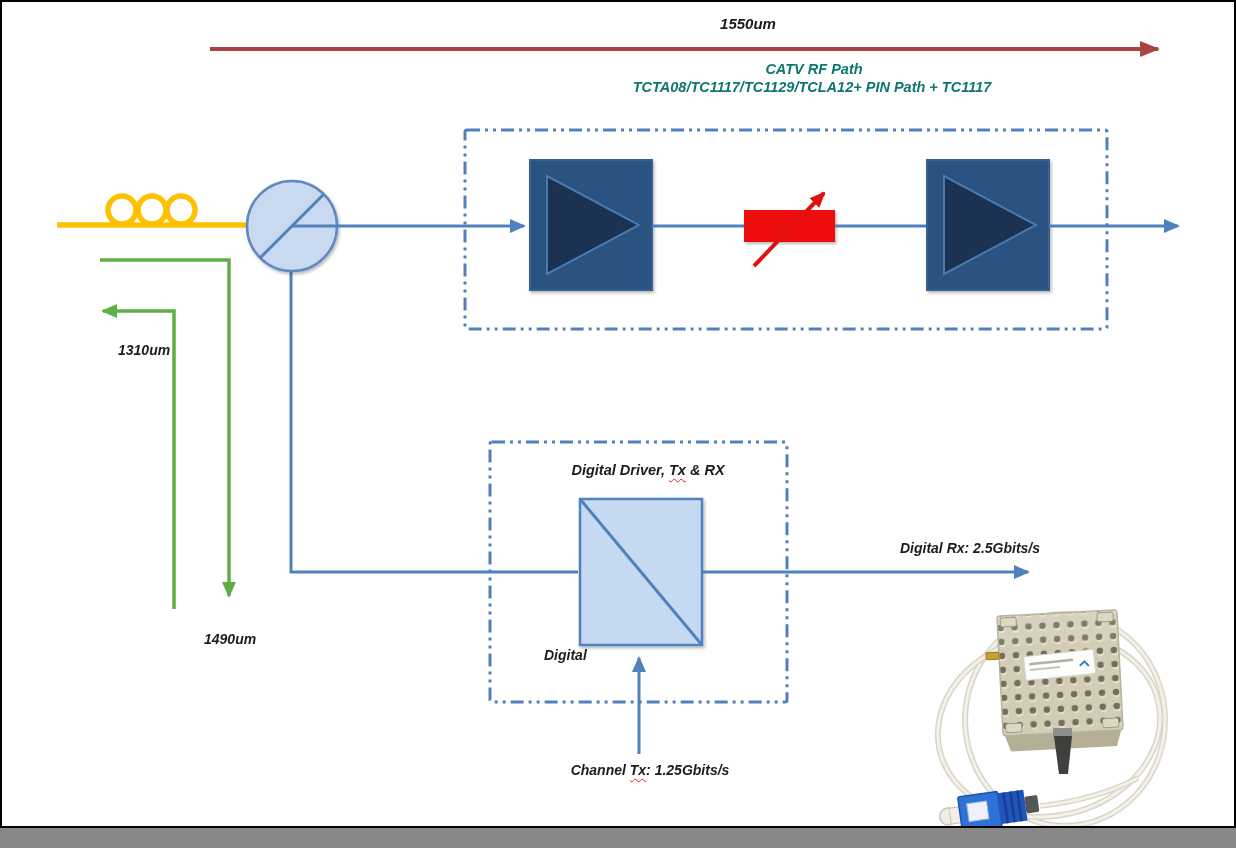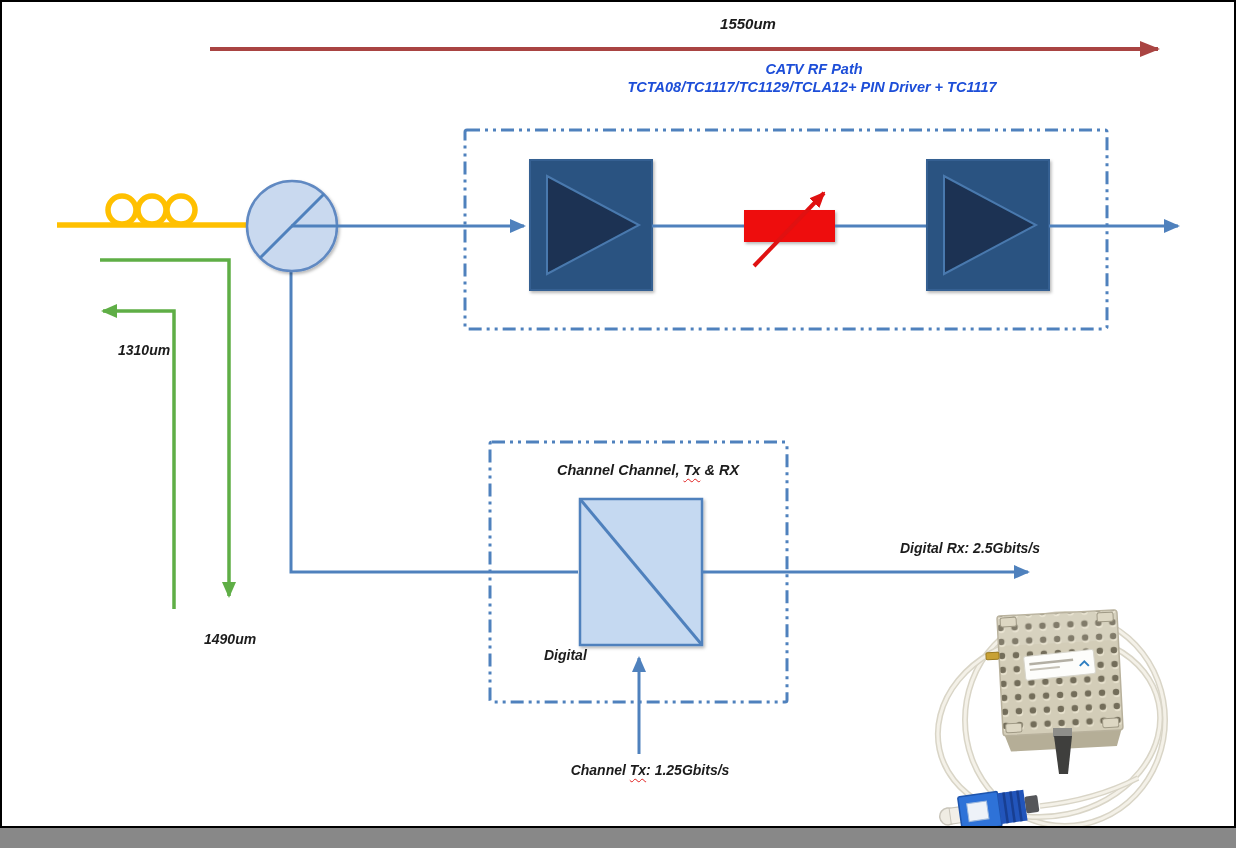--- a/index.html
+++ b/index.html
@@ -16,21 +16,21 @@
   .lbl{
     position:absolute;
     font-style:italic;
     font-weight:700;
     font-size:14px;
     color:#1c1c1c;
     white-space:nowrap;
     line-height:1.15;
   }
   .ctr{transform:translateX(-50%);}
-  .red{color:#1d4ed8;}
+  .red{color:#0f766e;}
   .sz15{font-size:15px;}
   .sz145{font-size:14.5px;}
   .wavy{
     text-decoration-line:underline;
     text-decoration-style:wavy;
     text-decoration-color:#e02020;
     text-decoration-thickness:1px;
     text-underline-offset:3px;
   }
 </style>
@@ -164,28 +164,28 @@
       </g>
       <path d="M1038,804 C1075,800 1105,792 1136,776" fill="none" stroke="#d9d5c7" stroke-width="5.5"></path>
       <path d="M1038,804 C1075,800 1105,792 1136,776" fill="none" stroke="#f4f1e8" stroke-width="3"></path>
     </g>
   </svg>
 
   <div class="lbl ctr sz15" style="left:746px;top:13px;">1550um</div>
 
   <div class="lbl ctr red sz145" style="left:812px;top:59px;">CATV RF Path</div>
 
-  <div class="lbl ctr red sz145" style="left:810px;top:77px;">TCTA08/TC1117/TC1129/TCLA12+ PIN Driver + TC1117</div>
+  <div class="lbl ctr red sz145" style="left:810px;top:77px;">TCTA08/TC1117/TC1129/TCLA12+ PIN Path + TC1117</div>
 
   <div class="lbl" style="left:91px;top:340px;margin-left:25px;">1310um</div>
 
   <div class="lbl" style="left:202px;top:629px;">1490um</div>
 
   <div class="lbl ctr sz145" style="left:646px;top:460px;">
-    <span>Channel Channel, </span><span class="wavy">Tx</span><span> &amp; RX</span>
+    <span>Digital Driver, </span><span class="wavy">Tx</span><span> &amp; RX</span>
   </div>
 
   <div class="lbl" style="left:542px;top:645px;">Digital</div>
 
   <div class="lbl ctr" style="left:968px;top:538px;">Digital Rx: 2.5Gbits/s</div>
 
   <div class="lbl ctr" style="left:648px;top:760px;">
     <span>Channel </span><span class="wavy">Tx</span><span>: 1.25Gbits/s</span>
   </div>
 

